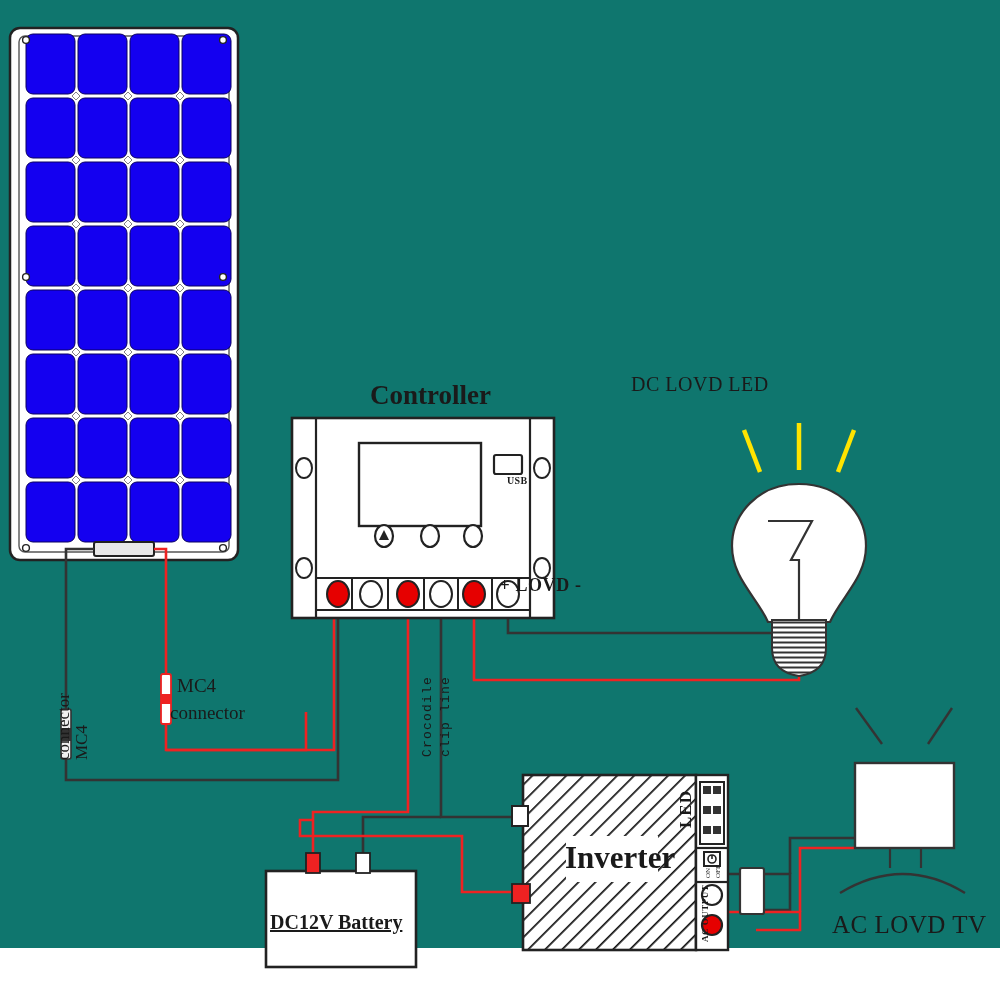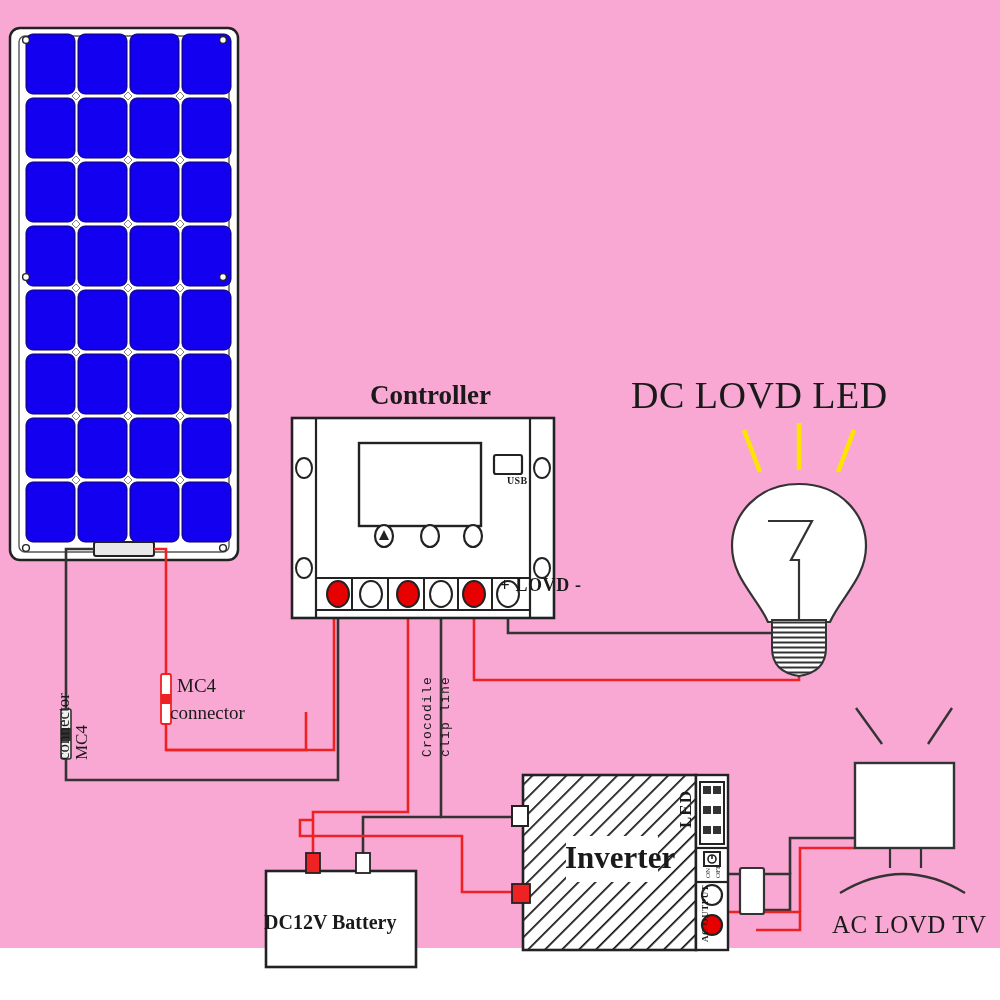--- a/index.html
+++ b/index.html
@@ -1,19 +1,19 @@
 <!DOCTYPE html>
 <html><head>
 <meta charset="utf-8">
 <title>Solar System Wiring Diagram</title>
 <style>
   html,body{margin:0;padding:0;background:#ffffff;}
   body{width:1000px;height:1000px;overflow:hidden;
        font-family:"Liberation Serif", serif;}
-  #stage{position:relative;width:1000px;height:948px;background:#f9a8d4;}
+  #stage{position:relative;width:1000px;height:948px;background:#0f766e;}
   #stage svg{position:absolute;left:0;top:0;}
   .lbl{position:absolute;white-space:pre;color:#1a1a1a;}
   .serif-bold{font-family:"Liberation Serif",serif;font-weight:bold;}
   .serif{font-family:"Liberation Serif",serif;font-weight:normal;}
   .mono{font-family:"Liberation Mono",monospace;}
   .vert{transform-origin:0 0;}
 </style>
 </head>
 <body>
 
@@ -247,38 +247,38 @@
       <rect x="855" y="763" width="99" height="85" fill="#ffffff" stroke="#333333" stroke-width="2.4"></rect>
       <line x1="890" y1="848" x2="890" y2="868" stroke="#333333" stroke-width="2.2"></line>
       <line x1="921" y1="848" x2="921" y2="868" stroke="#333333" stroke-width="2.2"></line>
       <path d="M840,893 Q903,855 965,893" fill="none" stroke="#333333" stroke-width="2.4"></path>
       <rect x="740" y="868" width="24" height="46" rx="2" fill="#ffffff" stroke="#333333" stroke-width="2.2"></rect>
     </g>
   </svg>
 
   <div class="lbl serif-bold" style="left:370px;top:380px;font-size:27px;">Controller</div>
 
-  <div class="lbl serif" style="left:631px;top:373px;font-size:38px;letter-spacing:0.5px;">DC LOVD LED</div>
+  <div class="lbl serif" style="left:631px;top:373px;font-size:20px;letter-spacing:0.5px;">DC LOVD LED</div>
 
   <div class="lbl serif-bold" style="left:507px;top:475px;font-size:10px;letter-spacing:0.4px;">USB</div>
 
   <div class="lbl serif-bold" style="left:479px;top:554px;font-size:18px;letter-spacing:0.6px;">
     <span>+</span><span> </span><span>LOVD</span><span> </span><span>-</span>
   </div>
 
   <div class="lbl serif vert" style="left:72px;top:760px;font-size:17px;transform:rotate(-90deg);">MC4</div>
   <div class="lbl serif vert" style="left:54px;top:760px;font-size:17px;transform:rotate(-90deg);">connector</div>
 
   <div class="lbl serif" style="left:177px;top:675px;font-size:19px;">MC4</div>
   <div class="lbl serif" style="left:170px;top:702px;font-size:19px;">connector</div>
 
   <div class="lbl mono vert" style="left:420px;top:757px;font-size:13px;transform:rotate(-90deg);letter-spacing:1.2px;">Crocodile</div>
   <div class="lbl mono vert" style="left:438px;top:757px;font-size:13px;transform:rotate(-90deg);letter-spacing:1.2px;">clip line</div>
 
-  <div class="lbl serif-bold" style="left:264px;top:911px;font-size:20px;">DC12V Battery</div>
+  <div class="lbl serif-bold" style="left:270px;top:911px;font-size:20px;text-decoration:underline;">DC12V Battery</div>
 
   <div class="lbl serif-bold" style="left:565px;top:840px;font-size:31px;">Inverter</div>
 
   <div class="lbl serif-bold vert" style="left:676px;top:828px;font-size:17px;transform:rotate(-90deg);letter-spacing:1px;">LED</div>
 
   <div class="lbl serif-bold vert" style="left:700px;top:942px;font-size:9px;transform:rotate(-90deg);letter-spacing:0.5px;">AC OUTPUT</div>
 
   <div class="lbl serif vert" style="left:704px;top:878px;font-size:7px;transform:rotate(-90deg);">ON</div>
   <div class="lbl serif vert" style="left:714px;top:878px;font-size:7px;transform:rotate(-90deg);">OFF</div>
 

